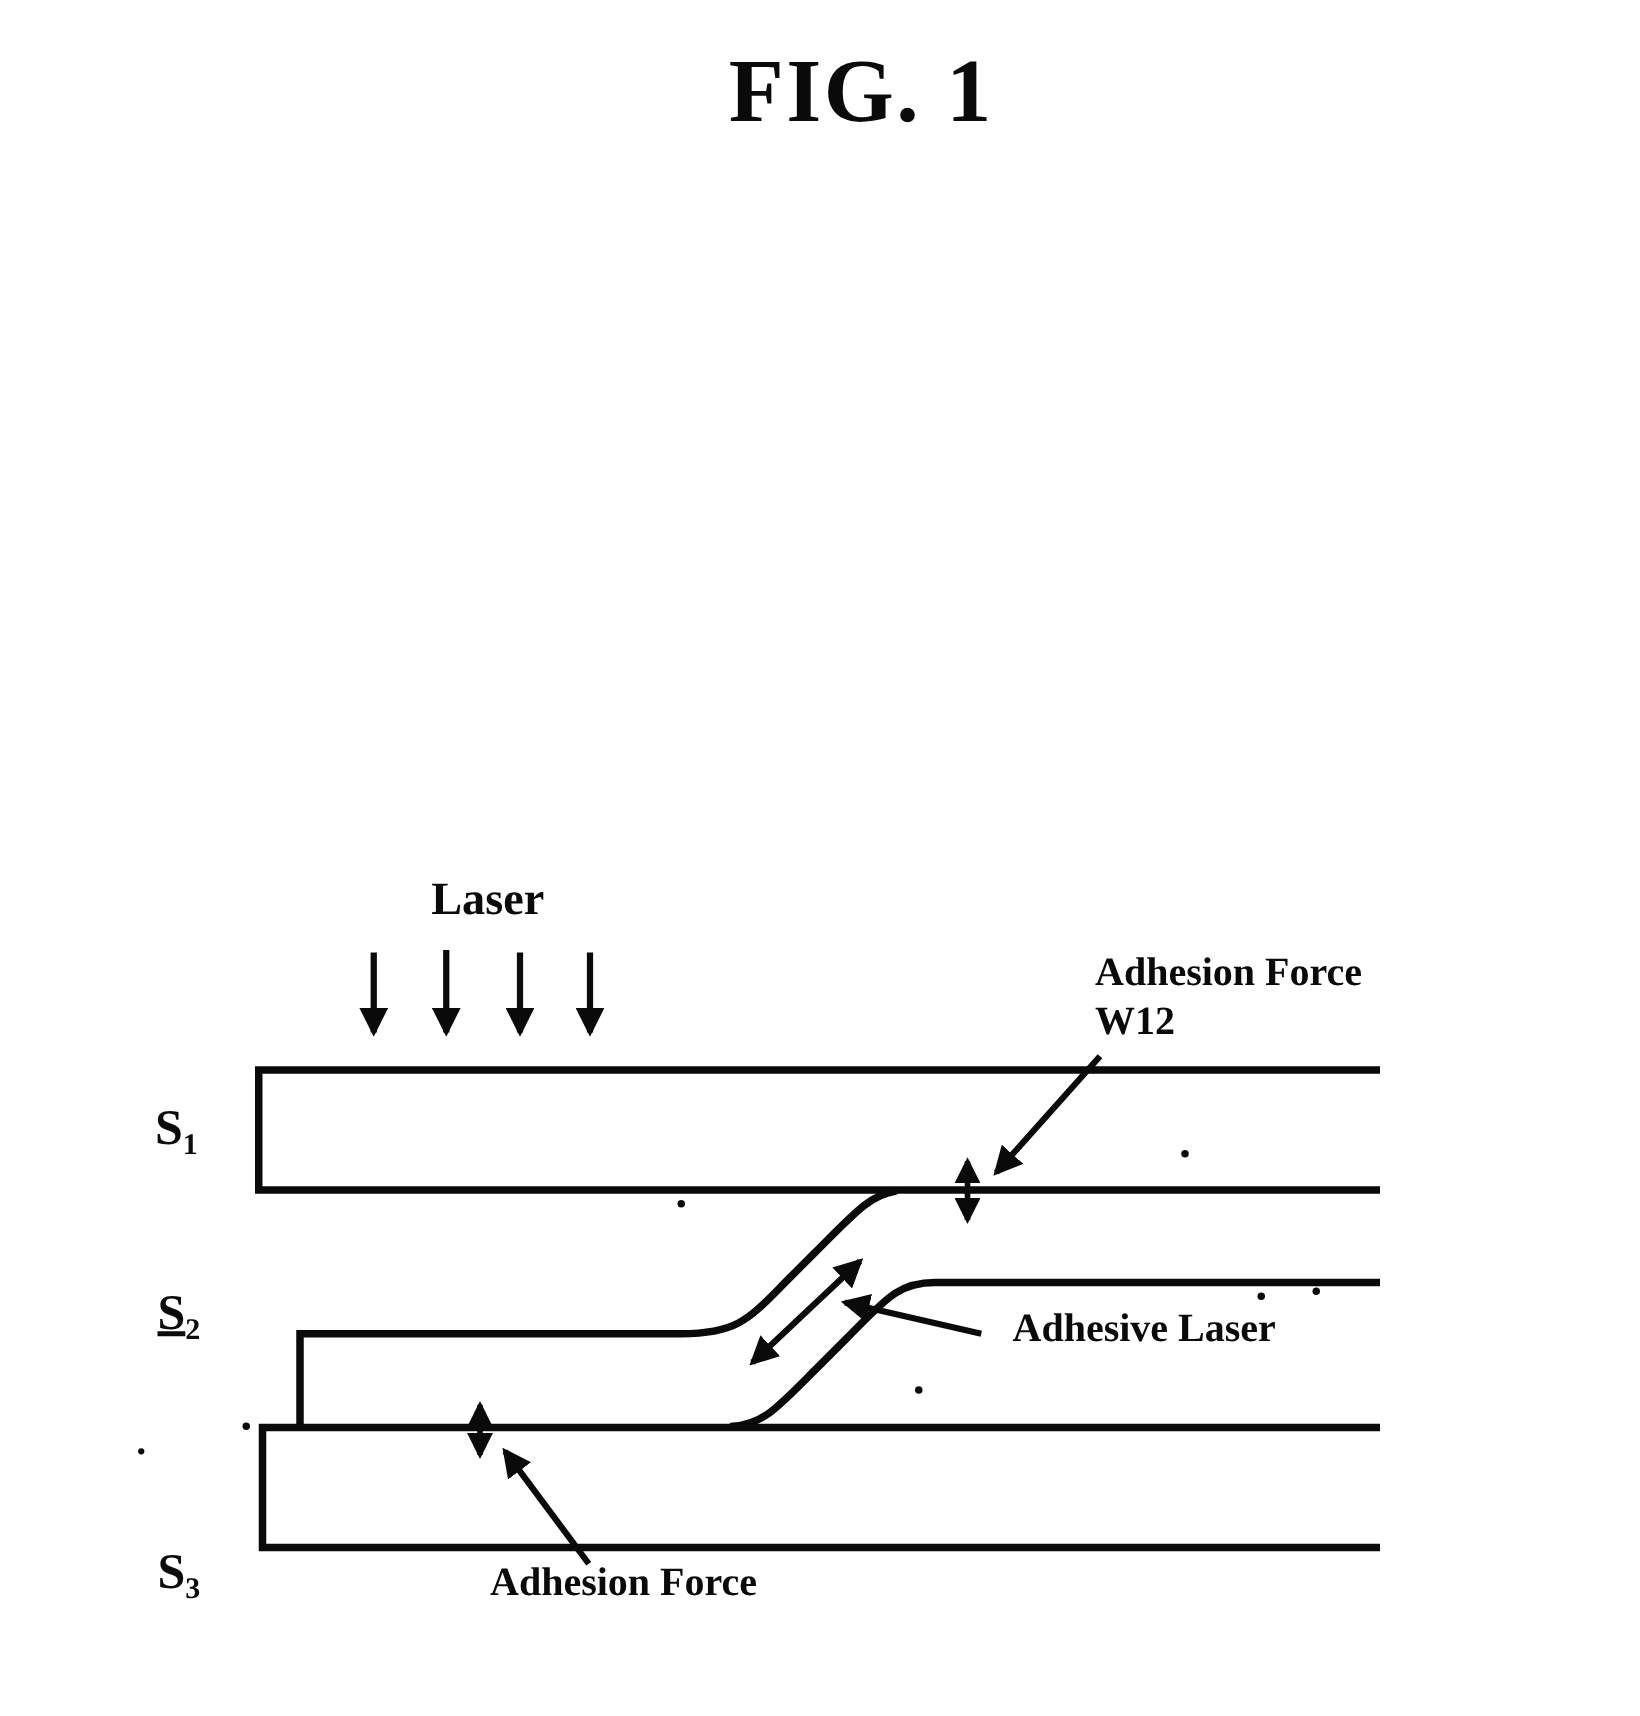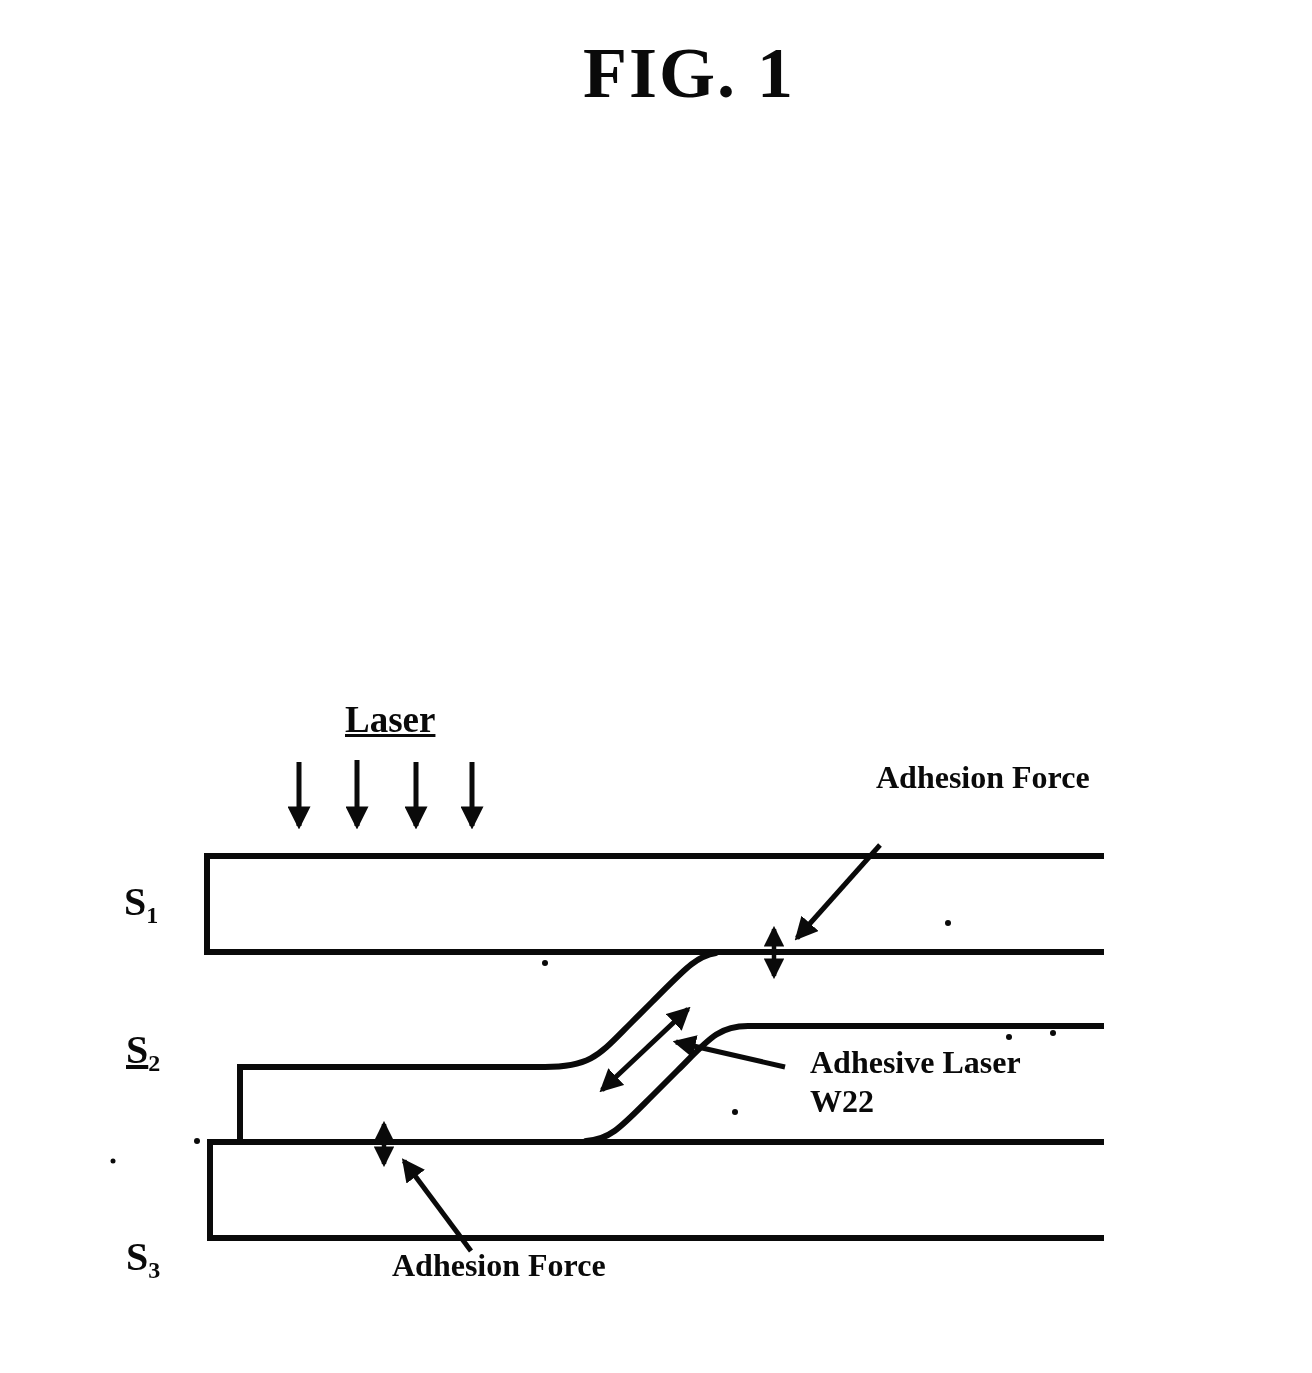--- a/index.html
+++ b/index.html
@@ -8,21 +8,21 @@
     width:1076px;height:1373px;
     background:#ffffff;
     font-family:"Liberation Serif","DejaVu Serif",serif;
     color:#0a0a0a;
     overflow:hidden;
     padding-left:28px;
   }
   .lineart{position:absolute;left:0;top:0;}
   .label{position:absolute;font-weight:bold;white-space:nowrap;}
   .fig-title{left:583px;top:32px;font-size:72px;letter-spacing:2px;}
-  .laser-label{left:345px;top:698px;font-size:37px;text-decoration:underline;}
+  .laser-label{left:345px;top:698px;font-size:37px;}
   .s-label{font-size:40px;}
   .s-label sub{font-size:24px;line-height:0;vertical-align:-8px;}
   .s1-label{left:124px;top:878px;}
   .s2-label{left:126px;top:1026px;text-decoration:underline;}
   .s3-label{left:126px;top:1233px;}
   .ann{position:absolute;font-weight:bold;font-size:32px;line-height:1.22;white-space:nowrap;}
   .w12-ann{left:876px;top:758px;}
   .w22-ann{left:810px;top:1043px;}
   .w23-ann{left:392px;top:1246px;}
 </style>
@@ -87,24 +87,24 @@
   </div>
   <div class="label s-label s2-label">
     <span>S</span><sub>2</sub>
   </div>
   <div class="label s-label s3-label">
     <span>S</span><sub>3</sub>
   </div>
 
   <div class="ann w12-ann">
     <div>Adhesion Force</div>
+    <div>W12</div>
   </div>
 
   <div class="ann w22-ann">
     <div>Adhesive Laser</div>
-    <div>W22</div>
   </div>
 
   <div class="ann w23-ann">
     <div>Adhesion Force</div>
   </div>
 
 </div>
 
 </body></html>

